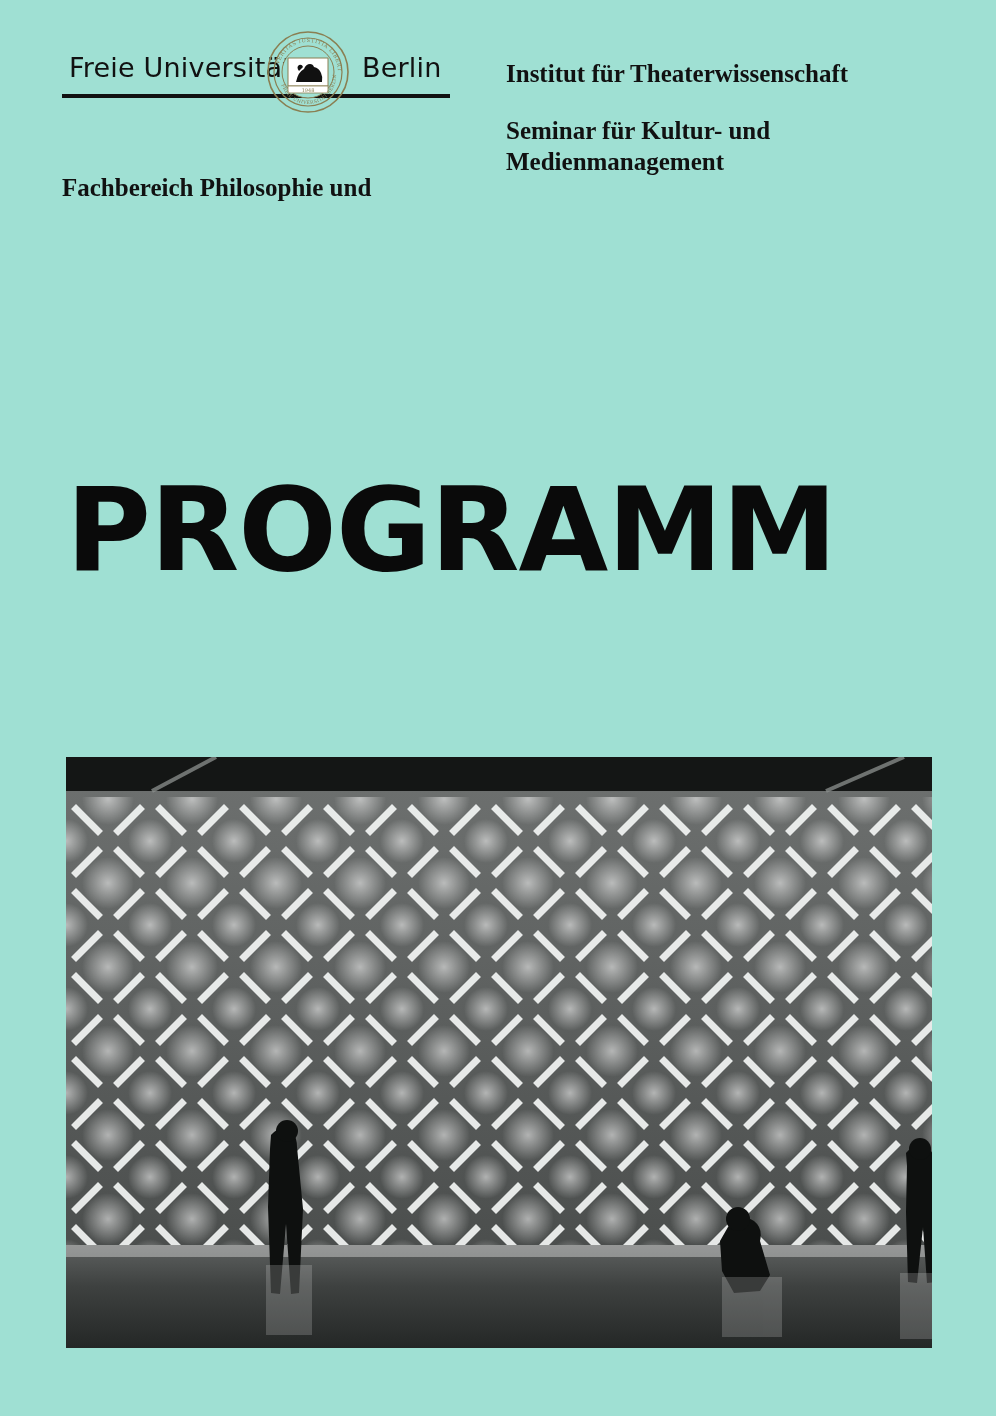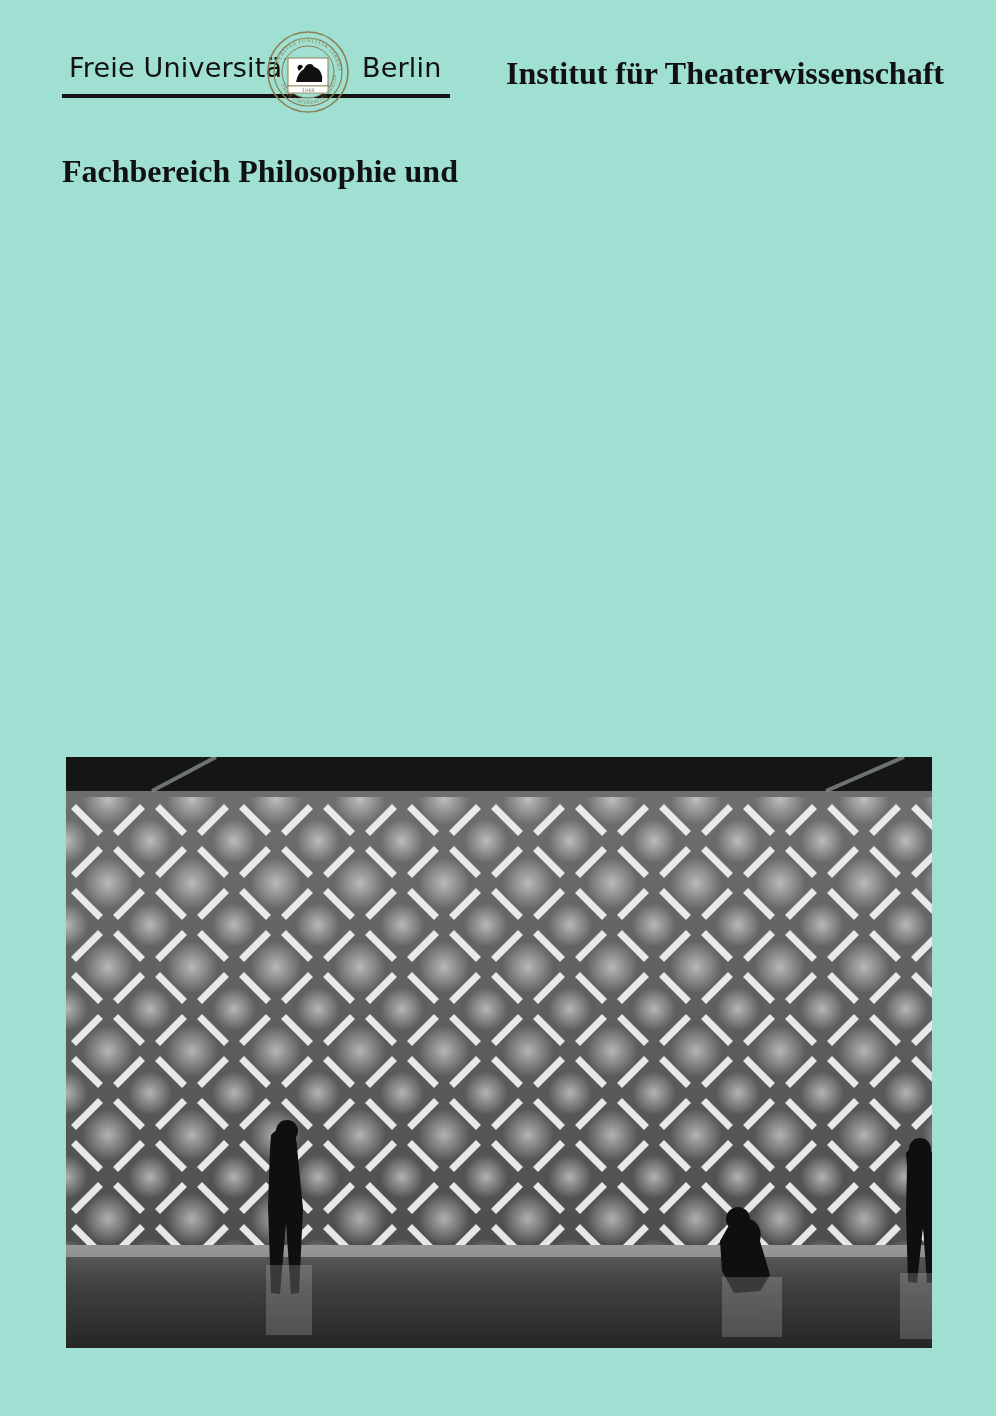--- a/index.html
+++ b/index.html
@@ -64,33 +64,33 @@
     left: 204px;
     top: -14px;
     width: 84px;
     height: 84px;
   }
   .logo-seal svg { display: block; }
 
   .head-col-left {
     position: absolute;
     left: 62px;
-    top: 156px;
+    top: 172px;
     width: 420px;
   }
   .head-col-right {
     position: absolute;
     left: 506px;
     top: 58px;
     width: 450px;
   }
   .head-line {
     font-family: "Liberation Serif", serif;
     font-weight: bold;
-    font-size: 32px;
+    font-size: 25px;
     line-height: 31px;
     color: #111;
   }
   .head-block { margin-bottom: 26px; }
   .head-block:last-child { margin-bottom: 0; }
 
   
   .title {
     position: absolute;
     left: 66px;
@@ -153,24 +153,29 @@
     <div class="head-col-left">
       <div class="head-block">
         <div class="head-line">Fachbereich Philosophie und</div>
       </div>
     </div>
 
     <div class="head-col-right">
       <div class="head-block">
         <div class="head-line">Institut für Theaterwissenschaft</div>
       </div>
+      <div class="head-block">
+        <div class="head-line">Seminar für Kultur- und</div>
+        <div class="head-line">Medienmanagement</div>
+      </div>
     </div>
 
   </div>
 
+  <div class="title">PROGRAMM</div>
 
   <div class="photo">
     <svg width="866" height="591" viewBox="0 0 866 591" xmlns="http://www.w3.org/2000/svg">
       <defs>
         <linearGradient id="wallGrad" x1="0" y1="0" x2="0" y2="1">
           <stop offset="0%" stop-color="#6c6f6e"></stop>
           <stop offset="55%" stop-color="#5a5d5c"></stop>
           <stop offset="100%" stop-color="#4b4e4d"></stop>
         </linearGradient>
         <linearGradient id="floorGrad" x1="0" y1="0" x2="0" y2="1">

